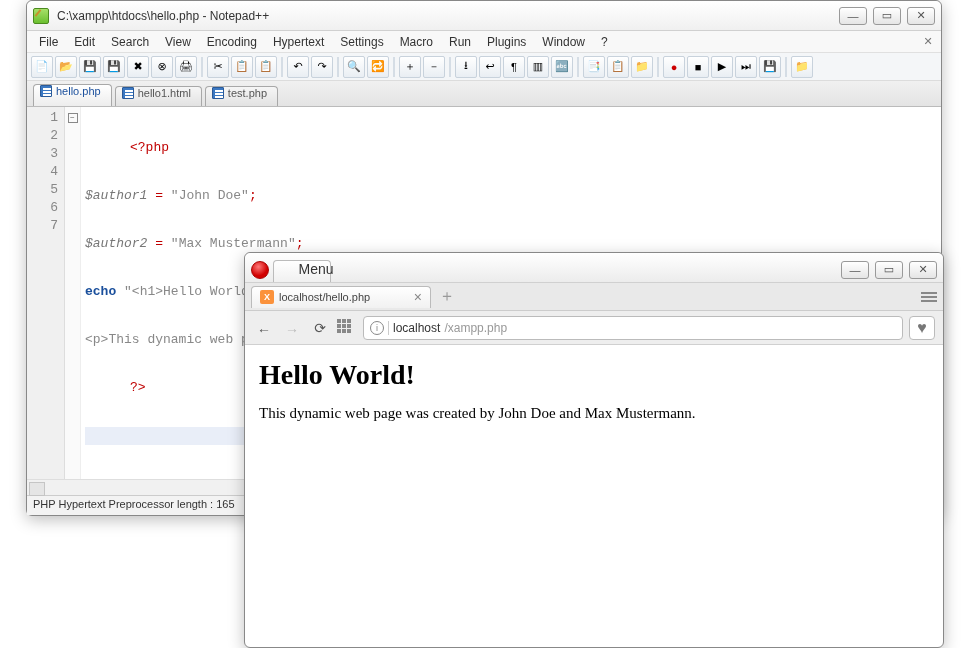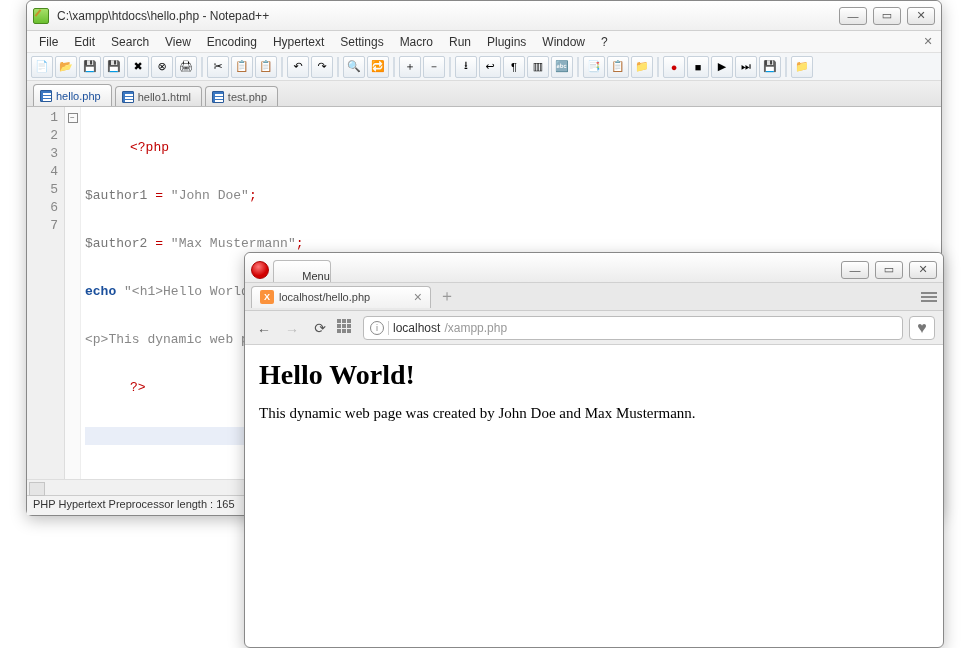--- a/index.html
+++ b/index.html
@@ -75,21 +75,21 @@
     display:flex; align-items:center; justify-content:center;
     font-size: 11px; cursor: pointer;
   }
   .tsep { width: 2px; height: 20px; background:#d5dde5; margin:0 2px; }
   .tab-strip {
     height: 26px; background: linear-gradient(#f0f0f0,#e4e4e4);
     border-bottom: 1px solid #bbb;
     display: flex; align-items: flex-end; padding-left: 6px;
   }
   .file-tab {
-    display:flex; align-items:center; gap:4px;
+    display:flex; gap:4px;
     height: 20px; padding: 0 10px 0 6px;
     font-size: 11px;
     border: 1px solid #a8a8a8; border-bottom:none;
     border-radius: 4px 4px 0 0;
     margin-right: 3px;
     background: linear-gradient(#f6f6f6,#e2e2e2);
     color:#555; cursor:pointer;
   }
   .file-tab.active {
     background: linear-gradient(#fff,#ededed);
@@ -118,21 +118,21 @@
   .gutter div { height: 18px; line-height:18px; }
   .fold-col {
     width: 16px; border-right:1px solid #eee;
     background:#fafafa; padding-top:2px;
   }
   .fold-box { width:10px; height:10px; border:1px solid #888; margin:4px auto 0; font-size:8px; line-height:8px; text-align:center; color:#666; }
   .code { flex:1; padding: 2px 4px; white-space:pre; }
   .code .line { height:18px; line-height:18px; }
   .highlight-line { background:#e9eef8; }
   .c-tag { color:#c00000;margin-left:45px; }
-  .c-var { color:#777; }
+  .c-var { color:#777;font-style:italic; }
   .c-op  { color:#c00000; }
   .c-str { color:#888; }
   .c-kw  { color:#1a4f9c; font-weight:bold; }
   .statusbar {
     height:20px; background:#f3f3f3; border-top:1px solid #ccc;
     font-size:11px; color:#333; padding:2px 6px;
   }
   .scrollbar-bottom {
     height: 16px; background:#f1f1f1; border-top:1px solid #dedede;
     position:relative;
@@ -159,21 +159,21 @@
     background: radial-gradient(circle at 40% 30%, #ff7a7a, #d10000 60%);
     border:1px solid #a00;
     margin-right:4px;
     align-self:center;
   }
   .menu-tab {
     width: 58px; height:22px;
     border:1px solid #bbb; border-bottom:none;
     border-radius:4px 4px 0 0;
     background:linear-gradient(#fff,#f0f0f0);
-    font-size:11px; display:flex; align-items:flex-end; justify-content:center;
+    font-size:14px; display:flex; align-items:flex-start; justify-content:center;
     cursor:pointer; color:#333;padding-left:28px;
   }
   .br-titlebar .spacer { flex:1; }
   .tabbar {
     height: 28px; background:#e9e9e9; border-bottom:1px solid #ccc;
     display:flex; align-items:center; padding:0 6px;
   }
   .page-tab {
     height:22px; width:180px;
     border:1px solid #bbb; border-bottom:none;

